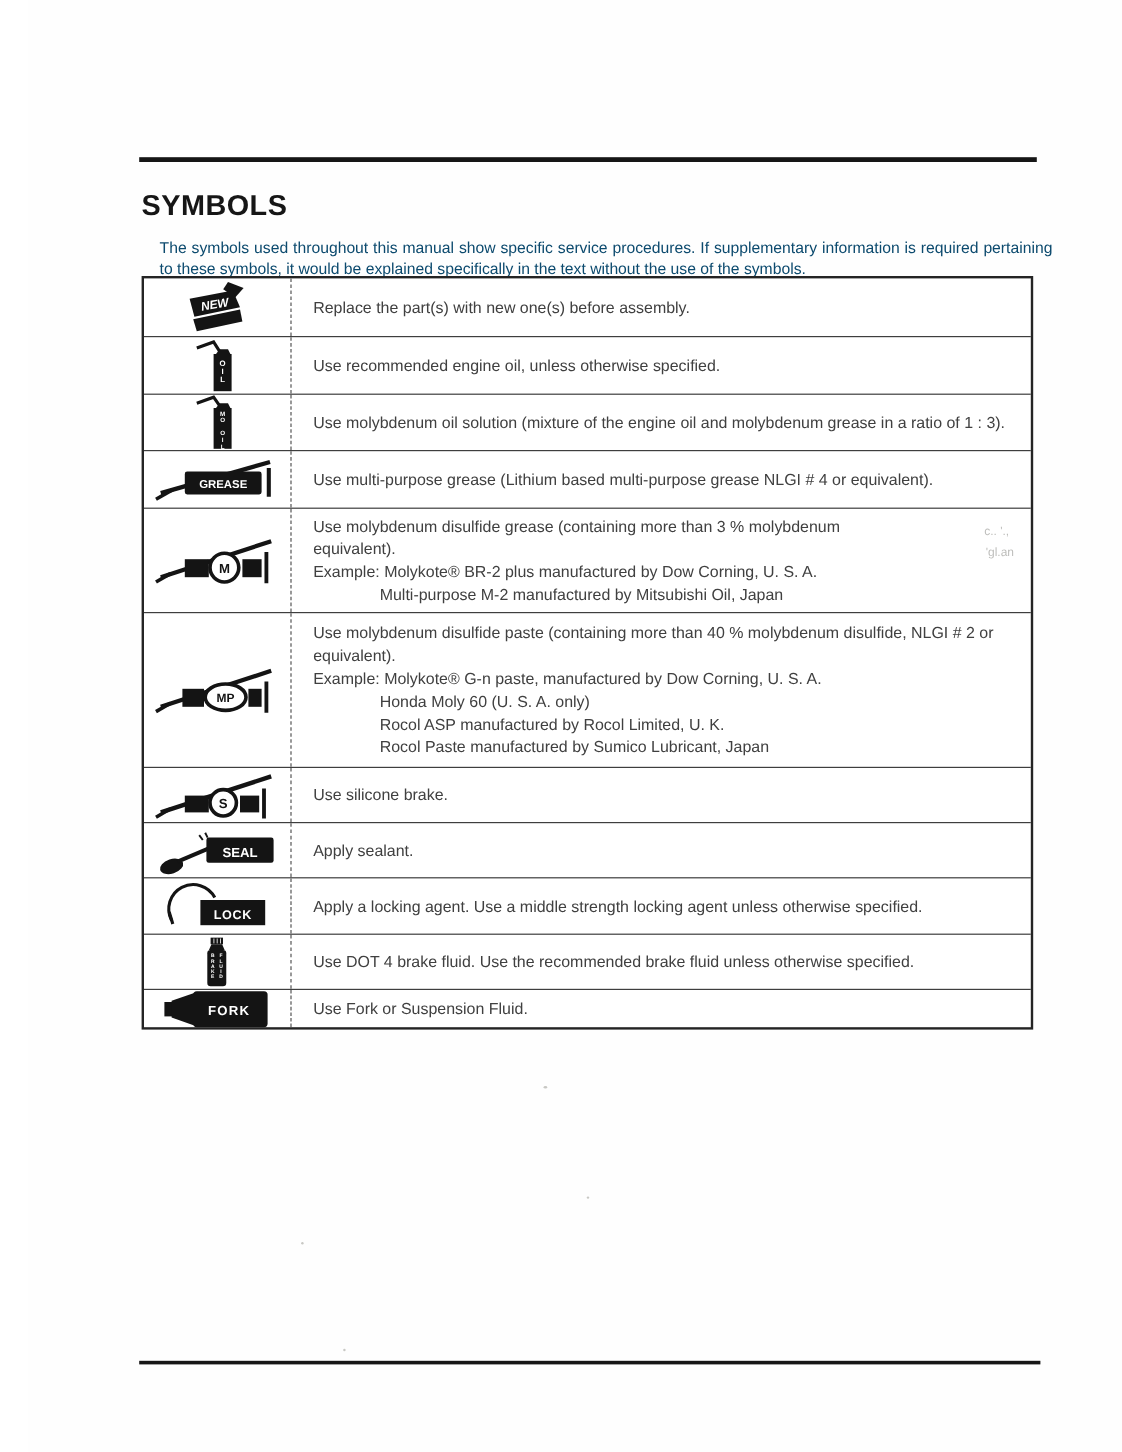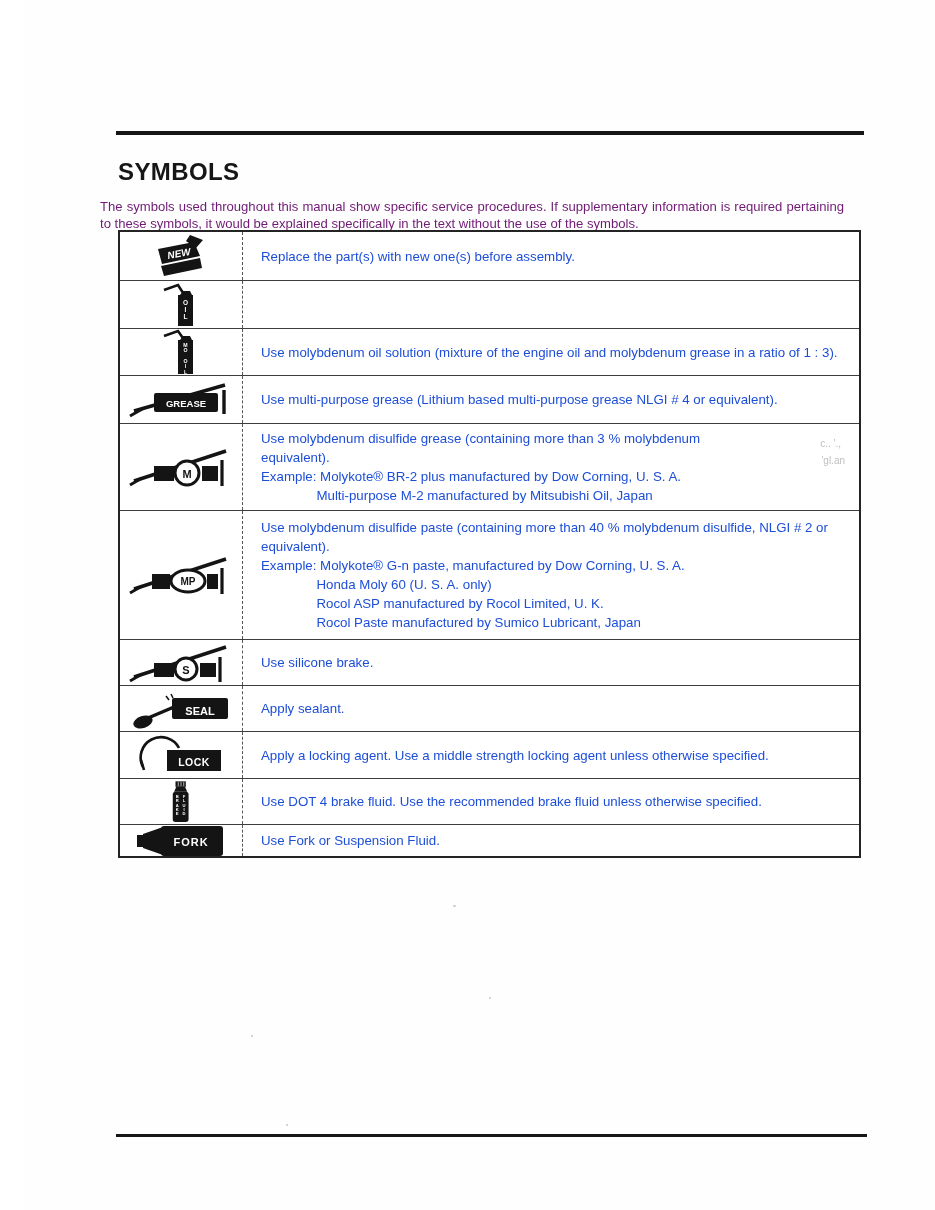--- a/index.html
+++ b/index.html
@@ -5,36 +5,36 @@
   html,body{margin:0;padding:0;}
   body{
     width:935px;height:1210px;background:#ffffff;
     font-family:"Liberation Sans", sans-serif;color:#1b1b1b;
     position:relative;overflow:hidden;
   }
   .page{position:absolute;inset:0;background:#fefefe;margin-left:23px;}
   .top-rule{position:absolute;left:93px;top:131px;width:748px;height:4px;background:#161616;}
   .bottom-rule{position:absolute;left:93px;top:1134px;width:751px;height:3px;background:#161616;}
   .page-title{position:absolute;left:95px;top:142px;font-size:24px;font-weight:bold;letter-spacing:.4px;color:#161616;}
-  .intro{position:absolute;left:77px;top:185px;width:744px;font-size:13.1px;line-height:17px;text-align:justify;color:#701a75;}
+  .intro{position:absolute;left:110px;top:185px;width:744px;font-size:13.1px;line-height:17px;text-align:justify;color:#0c4a6e;}
   .symbols-table{
     position:absolute;left:95px;top:230px;width:743px;
     border:2px solid #242424;box-sizing:border-box;background:#fff;
   }
   .t-row{display:flex;border-top:1px solid #3e3e3e;box-sizing:border-box;}
   .t-row:first-child{border-top:none;}
   .icon-cell{
     flex:0 0 123px;width:123px;border-right:1px dashed #555;
     display:flex;align-items:center;justify-content:center;box-sizing:border-box;
   }
   .desc-cell{
     flex:1;display:flex;align-items:center;
     padding:5px 10px 5px 18px;box-sizing:border-box;position:relative;
   }
-  .desc{font-size:13.3px;line-height:19px;white-space:pre-wrap;color:#1d4ed8;}
+  .desc{font-size:13.3px;line-height:19px;white-space:pre-wrap;color:#404040;}
   .sym-icon text{font-family:"Liberation Sans", sans-serif;font-weight:700;}
   .faded{
     position:absolute;color:#7d7d78;opacity:.5;filter:blur(.6px);
     font-size:10px;line-height:15px;white-space:nowrap;
   }
   .faded-1{right:18px;top:12px;}
   .faded-2{right:14px;top:29px;text-align:center;}
   .speckle{position:absolute;background:#9a9a94;border-radius:50%;opacity:.55;}
 </style>
 </head>
@@ -65,20 +65,23 @@
     </div>
 
     <div class="t-row" style="height:48px">
       <div class="icon-cell">
         <svg class="sym-icon" width="46" height="46" viewBox="0 0 46 46">
           <polyline points="6,8 20,3 27,14" fill="none" stroke="#141414" stroke-width="2.6"></polyline>
           <polygon points="22,13 34,13 32,9 25,9" fill="#141414"></polygon>
           <rect x="20" y="13" width="15" height="31" fill="#141414"></rect>
           <text x="27.5" y="23" text-anchor="middle" font-size="6.5" fill="#ffffff"><tspan x="27.5" dy="0">O</tspan><tspan x="27.5" dy="1.05em">I</tspan><tspan x="27.5" dy="1.05em">L</tspan></text>
         </svg>
+      </div>
+      <div class="desc-cell">
+        <div class="desc">Use recommended engine oil, unless otherwise specified.</div>
       </div>
     </div>
 
     <div class="t-row" style="height:47px">
       <div class="icon-cell">
         <svg class="sym-icon" width="46" height="46" viewBox="0 0 46 46">
           <polyline points="6,7 20,2 27,12" fill="none" stroke="#141414" stroke-width="2.6"></polyline>
           <polygon points="22,11 34,11 32,7 25,7" fill="#141414"></polygon>
           <rect x="20" y="11" width="15" height="34" fill="#141414"></rect>
           <text x="27.5" y="17.5" text-anchor="middle" font-size="5.2" fill="#ffffff"><tspan x="27.5" dy="0">M</tspan><tspan x="27.5" dy="1.05em">O</tspan><tspan x="27.5" dy="1.05em"> </tspan><tspan x="27.5" dy="1.05em">O</tspan><tspan x="27.5" dy="1.05em">I</tspan><tspan x="27.5" dy="1.05em">L</tspan></text>

